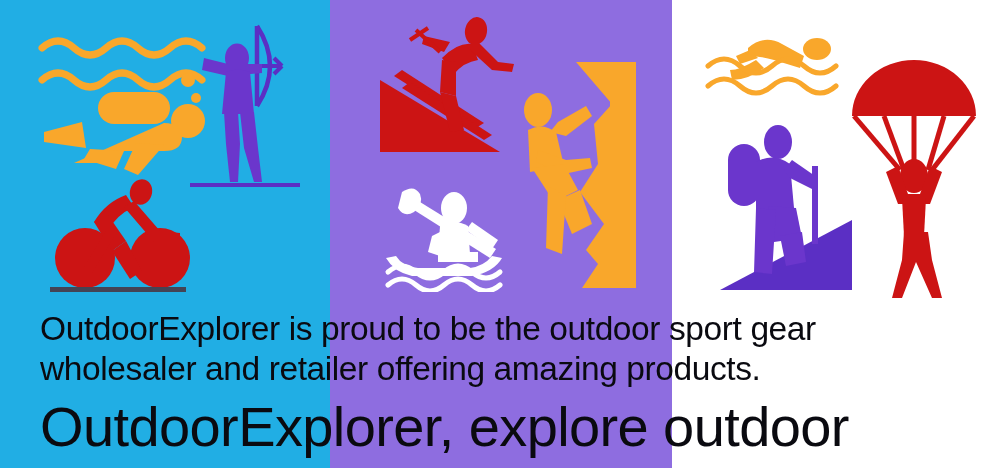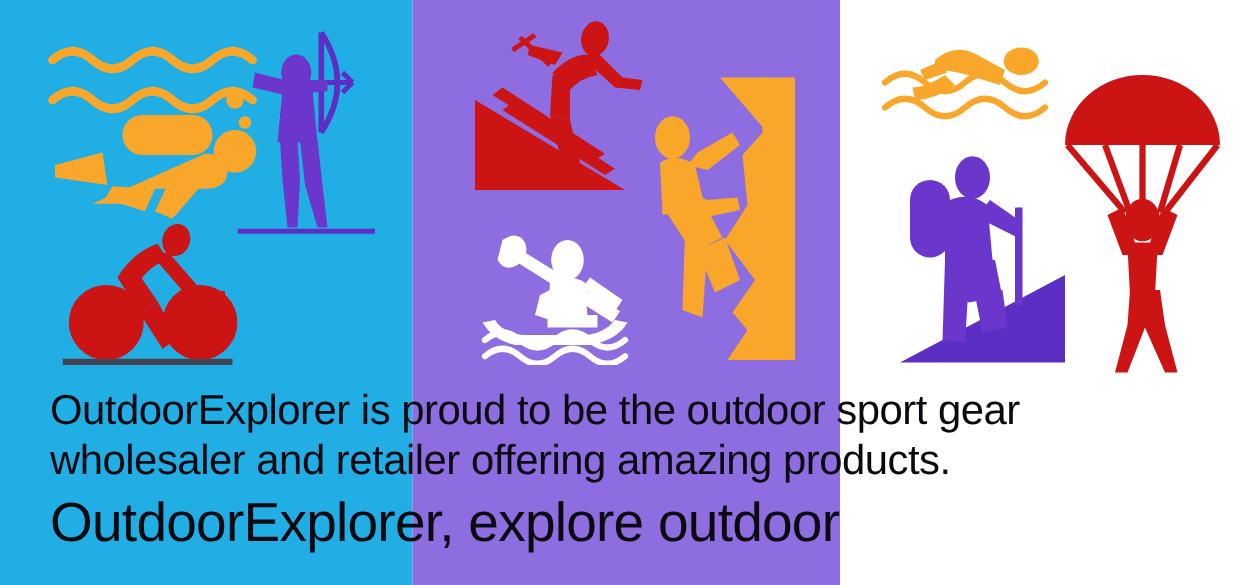--- a/index.html
+++ b/index.html
@@ -53,21 +53,21 @@
   #tagline-line1 { top: 4px;  font-size: 33.5px; }
   #tagline-line2 { top: 44px; font-size: 33.5px; }
   #slogan {
     position: absolute;
     left: 40px;
     top: 88px;
     margin: 0;
     color: #0a0a10;
     font-family: "Liberation Sans", sans-serif;
     font-weight: 400;
-    font-size: 44px;
+    font-size: 56px;
     letter-spacing: -0.6px;
     white-space: nowrap;
   }
 </style>
 </head>
 <body>
 
 <div id="banner">
 
   <div class="panel" id="panel-blue"></div>

